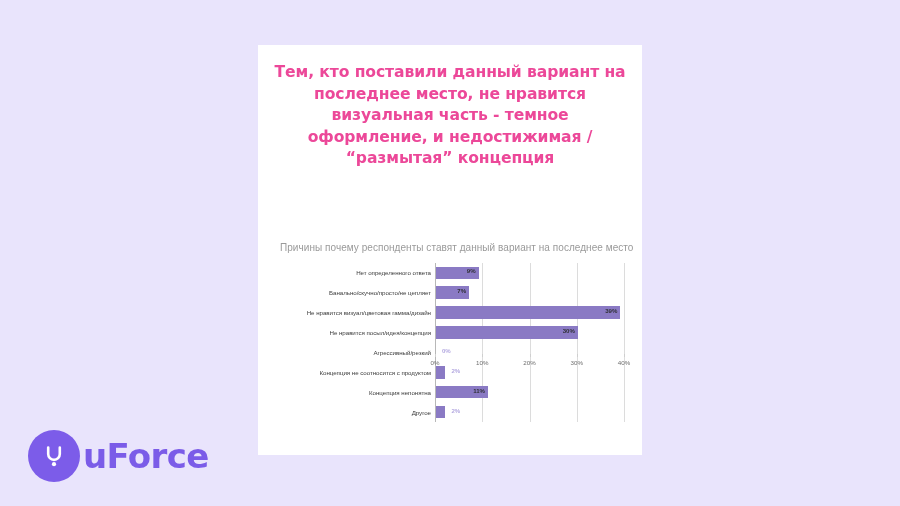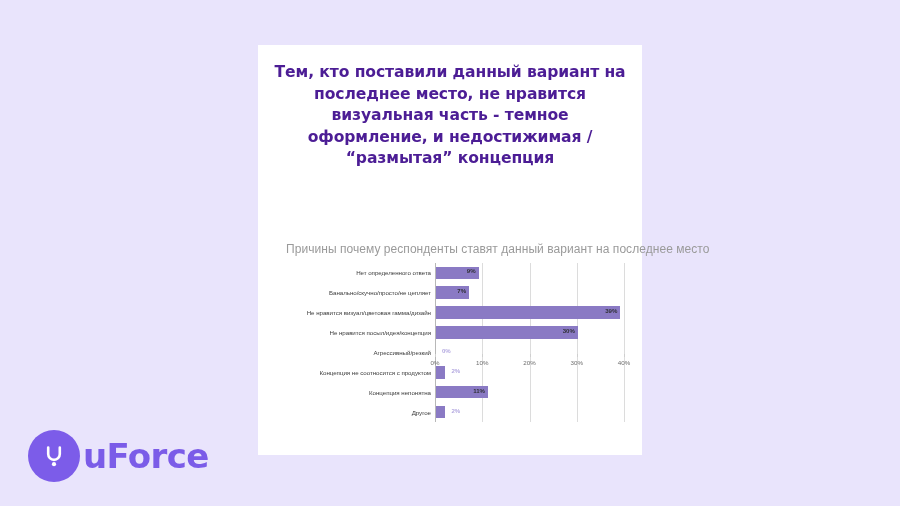--- a/index.html
+++ b/index.html
@@ -27,40 +27,40 @@
   }
 
   
   #slide-title {
     margin: 0;
     padding: 17px 16px 0 16px;
     text-align: center;
     font-size: 15.6px;
     line-height: 21.5px;
     font-weight: bold;
-    color: #4c1d95;
+    color: #ec4899;
     letter-spacing: -0.1px;
     font-family: "DejaVu Sans", sans-serif;
   }
 
   
   #chart-block {
     position: absolute;
     left: 0;
     top: 150px;
     width: 384px;
     height: 260px;
   }
   #chart-subtitle {
     position: absolute;
-    left: 28px;
+    left: 22px;
     top: 47px;
     width: 345px;
     text-align: right;
-    font-size: 12px;
+    font-size: 10px;
     color: #9a9a9a;
     letter-spacing: 0.05px;
     white-space: nowrap;
   }
 
   #plot-wrap {
     position: absolute;
     left: 0;
     top: 68px;
     width: 384px;

